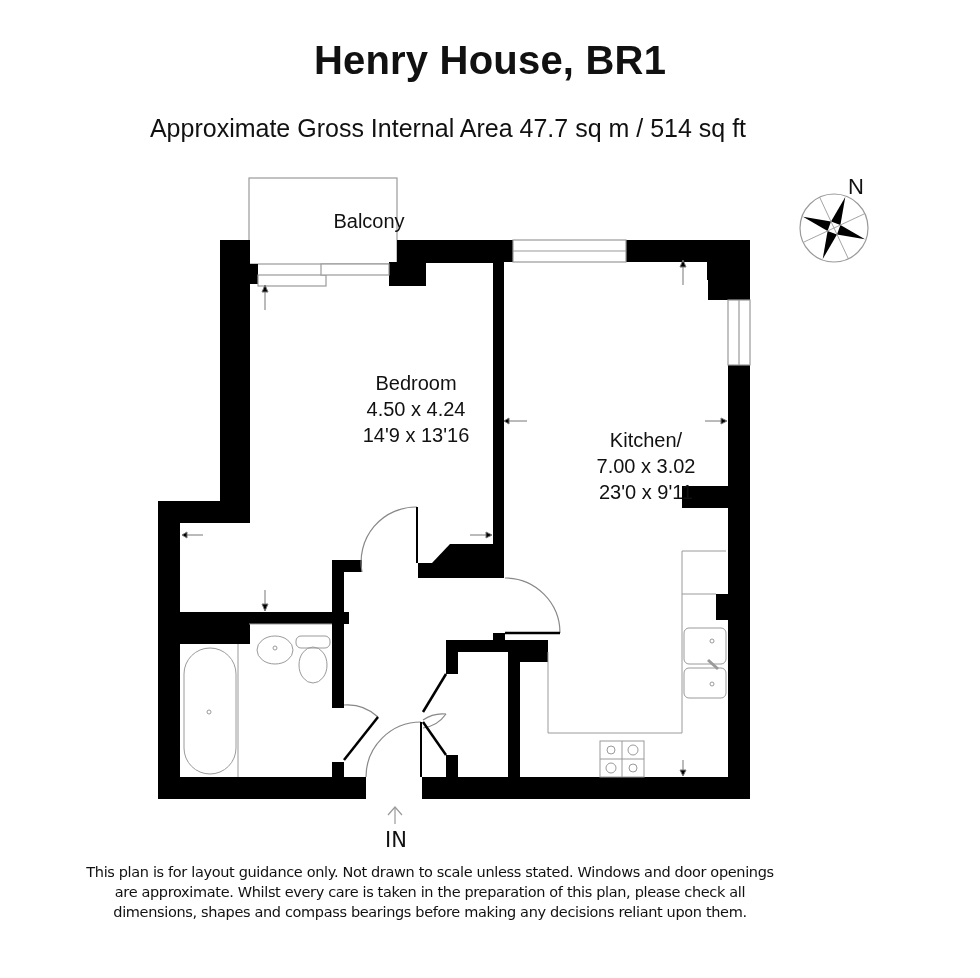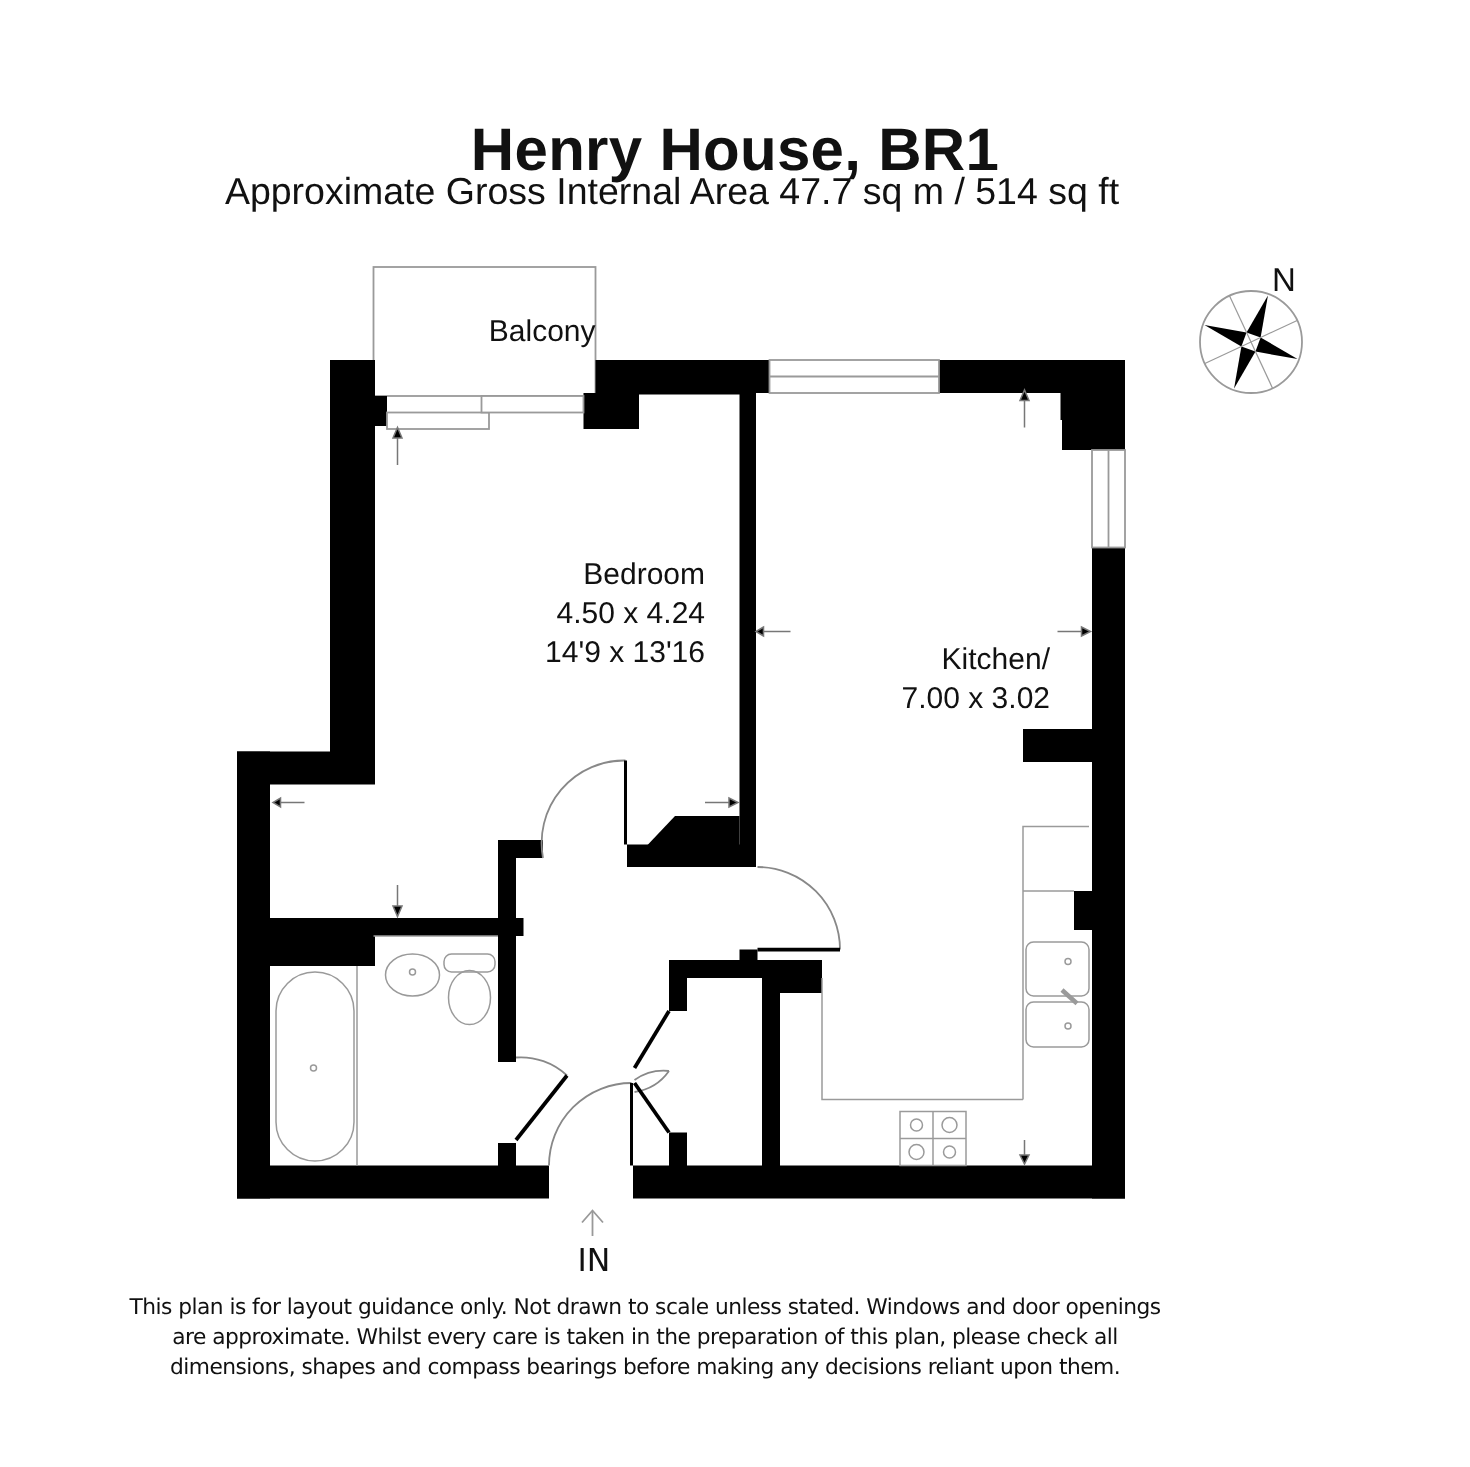--- a/index.html
+++ b/index.html
@@ -1,20 +1,20 @@
 <!DOCTYPE html>
 <html><head>
 <meta charset="utf-8">
 <style>
   html, body { margin: 0; padding: 0; background: #ffffff; }
   body { width: 980px; height: 978px; position: relative; overflow: hidden; font-family: "Liberation Sans", sans-serif; color: #111; }
-  .title { position: absolute; left: 0; width: 980px; top: 38px; text-align: center; font-weight: bold; font-size: 40px; letter-spacing: 0.2px; margin-top: 40px; }
+  .title { position: absolute; left: 0; width: 980px; top: 38px; text-align: center; font-weight: bold; font-size: 40px; letter-spacing: 0.2px; }
   .subtitle { position: absolute; left: 0; width: 896px; top: 114px; text-align: center; font-size: 25px; }
   .plan { position: absolute; left: 0; top: 0; }
-  .room-label { position: absolute; text-align: right; font-size: 20px; line-height: 26px; }
+  .room-label { position: absolute; text-align: center; font-size: 20px; line-height: 26px; margin-left: 46px; }
   .compass-n { position: absolute; left: 848px; top: 174px; font-size: 22px; }
   .in-label { position: absolute; left: 385px; top: 828px; font-family: "DejaVu Sans", sans-serif; font-size: 21px; }
   .disclaimer { position: absolute; left: 0; width: 860px; top: 862px; text-align: center; font-family: "DejaVu Sans", sans-serif; font-size: 14.5px; line-height: 20px; letter-spacing: -0.35px; }
   .disclaimer span { display: block; }
 </style>
 </head>
 <body>
 
 <div class="title">Henry House, BR1</div>
 <div class="subtitle">Approximate Gross Internal Area 47.7 sq m / 514 sq ft</div>
@@ -177,20 +177,21 @@
 
 <div class="room-label" style="left:270px; top:370px; width:200px;">
   <div>Bedroom</div>
   <div>4.50 x 4.24</div>
   <div>14'9 x 13'16</div>
 </div>
 
 <div class="room-label" style="left:500px; top:427px; width:200px;">
   <div>Kitchen/</div>
   <div>7.00 x 3.02</div>
+  <div>23'0 x 9'11</div>
 </div>
 
 <div class="compass-n">N</div>
 <div class="in-label">IN</div>
 
 <div class="disclaimer">
   <span>This plan is for layout guidance only. Not drawn to scale unless stated. Windows and door openings</span>
   <span>are approximate. Whilst every care is taken in the preparation of this plan, please check all</span>
   <span>dimensions, shapes and compass bearings before making any decisions reliant upon them.</span>
 </div>

